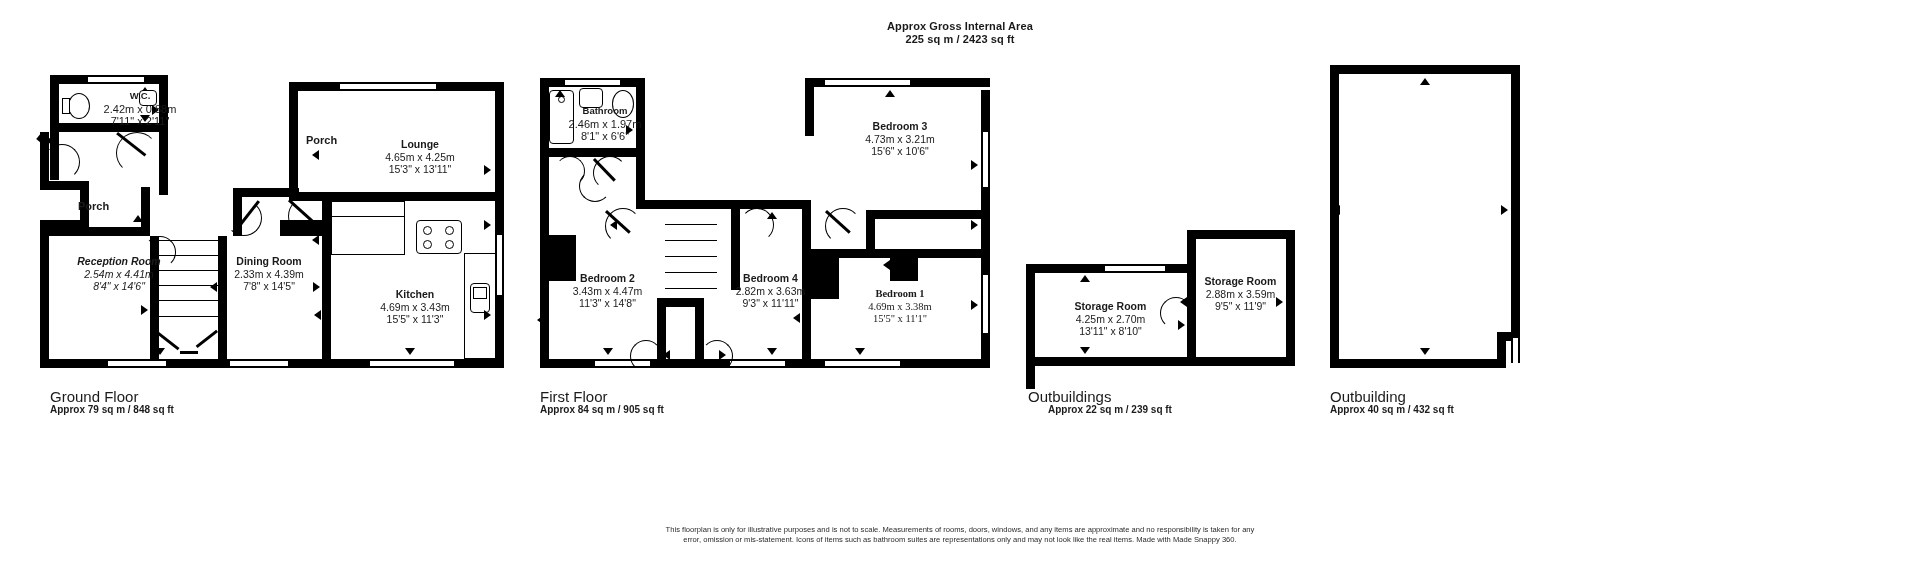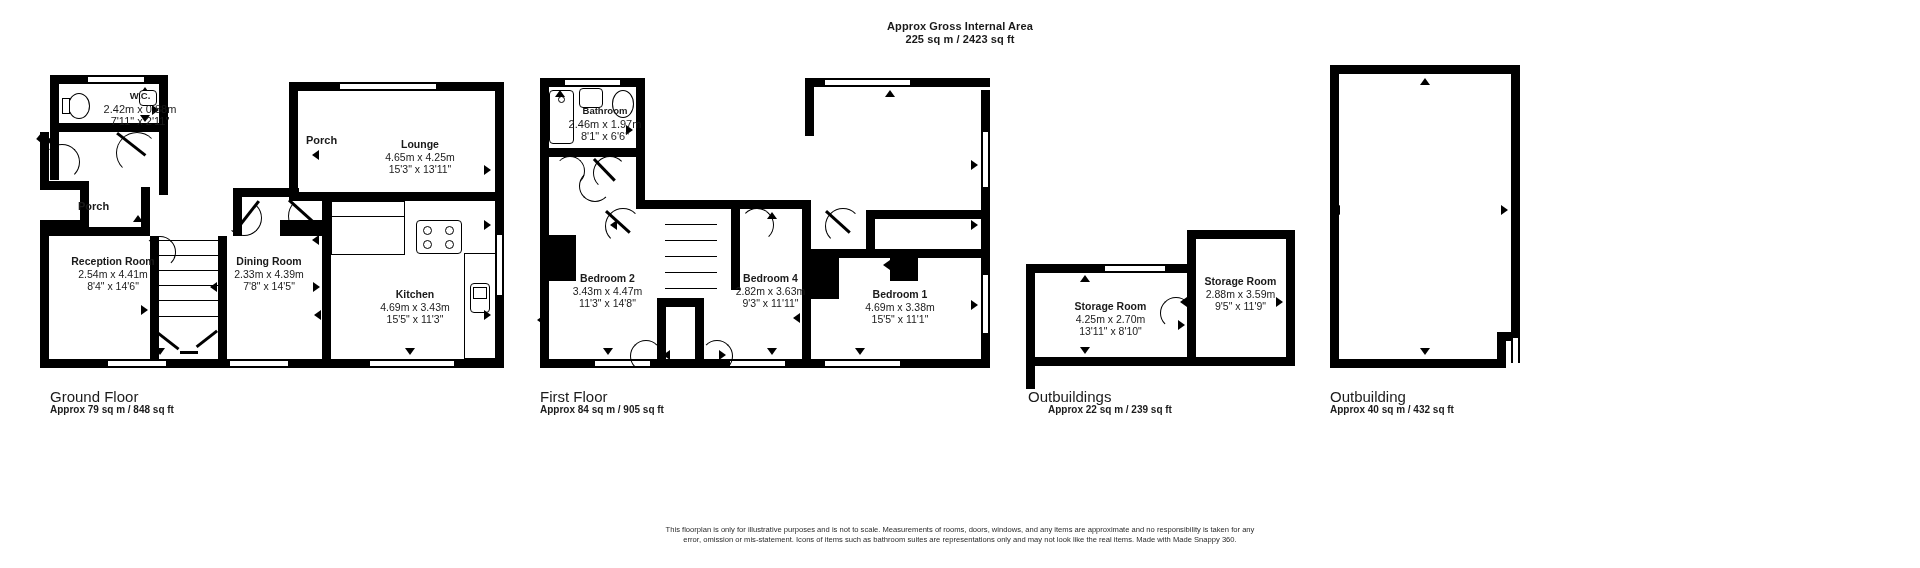--- a/index.html
+++ b/index.html
@@ -273,21 +273,21 @@
 
     <div class="plain-label" style="left:38px; top:140px;">Porch</div>
     <div class="plain-label" style="left:266px; top:74px;">Porch</div>
 
     <div class="room" style="left:315px; top:78px; width:130px;">
       <span class="nm">Lounge</span>
       <span class="d1">4.65m x 4.25m</span>
       <span class="d2">15'3" x 13'11"</span>
     </div>
 
-    <div class="room" style="left:18px; top:195px; width:110px;">
+    <div class="room" style="left:24px; top:195px; width:110px;font-style:italic;">
       <span class="nm">Reception Room</span>
       <span class="d1">2.54m x 4.41m</span>
       <span class="d2">8'4" x 14'6"</span>
     </div>
 
     <div class="room" style="left:174px; top:195px; width:110px;">
       <span class="nm">Dining Room</span>
       <span class="d1">2.33m x 4.39m</span>
       <span class="d2">7'8" x 14'5"</span>
     </div>
@@ -381,34 +381,39 @@
     <div class="arrow left" style="left:348px; top:200px;"></div>
     <div class="arrow right" style="left:436px; top:160px;"></div>
     <div class="arrow up" style="left:232px; top:152px;"></div>
 
     <div class="room small" style="left:20px; top:45px; width:100px;">
       <span class="nm">Bathroom</span>
       <span class="d1">2.46m x 1.97m</span>
       <span class="d2">8'1" x 6'6"</span>
     </div>
 
+    <div class="room" style="left:300px; top:60px; width:130px;">
+      <span class="nm">Bedroom 3</span>
+      <span class="d1">4.73m x 3.21m</span>
+      <span class="d2">15'6" x 10'6"</span>
+    </div>
 
     <div class="room" style="left:15px; top:212px; width:115px;">
       <span class="nm">Bedroom 2</span>
       <span class="d1">3.43m x 4.47m</span>
       <span class="d2">11'3" x 14'8"</span>
     </div>
 
     <div class="room" style="left:178px; top:212px; width:115px;">
       <span class="nm">Bedroom 4</span>
       <span class="d1">2.82m x 3.63m</span>
       <span class="d2">9'3" x 11'11"</span>
     </div>
 
-    <div class="room" style="left:305px; top:228px; width:120px;">
+    <div class="room" style="left:305px; top:228px; width:120px;font-family:Liberation Serif, serif;">
       <span class="nm">Bedroom 1</span>
       <span class="d1">4.69m x 3.38m</span>
       <span class="d2">15'5" x 11'1"</span>
     </div>
   </div>
 
   <div class="panel" style="left:1020px; top:225px; width:285px; height:155px;">
 
     <div class="wall" style="left:6px;   top:39px;  width:9px;  height:125px;"></div>
     <div class="wall" style="left:6px;   top:39px;  width:170px; height:9px;"></div>

